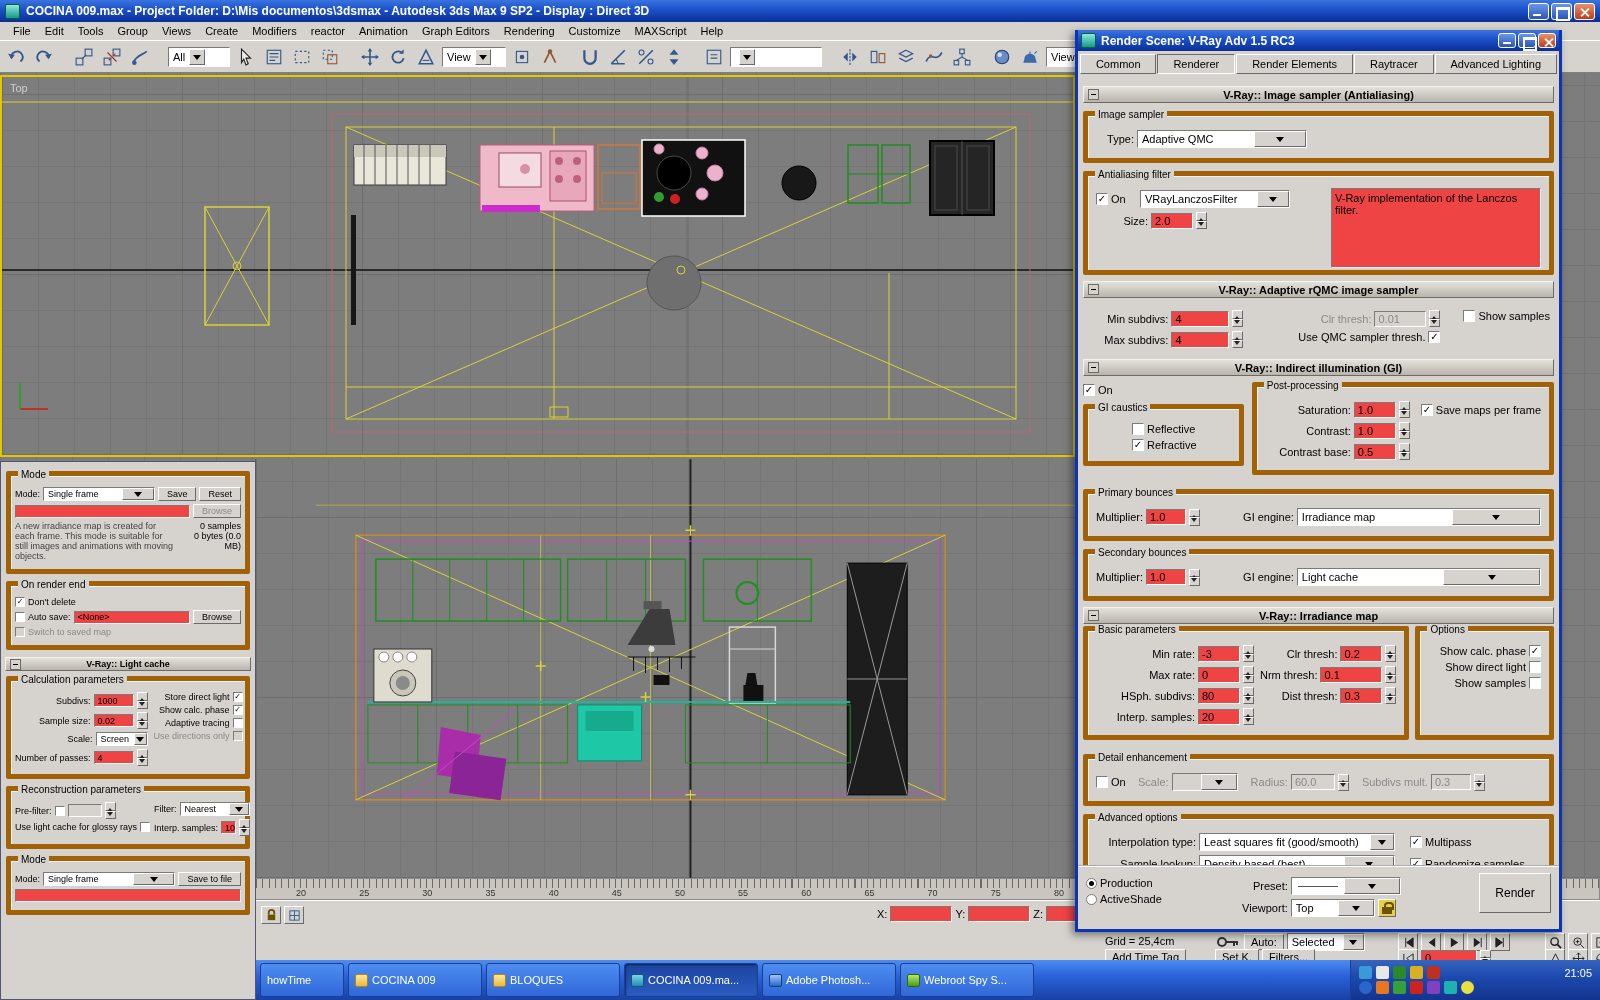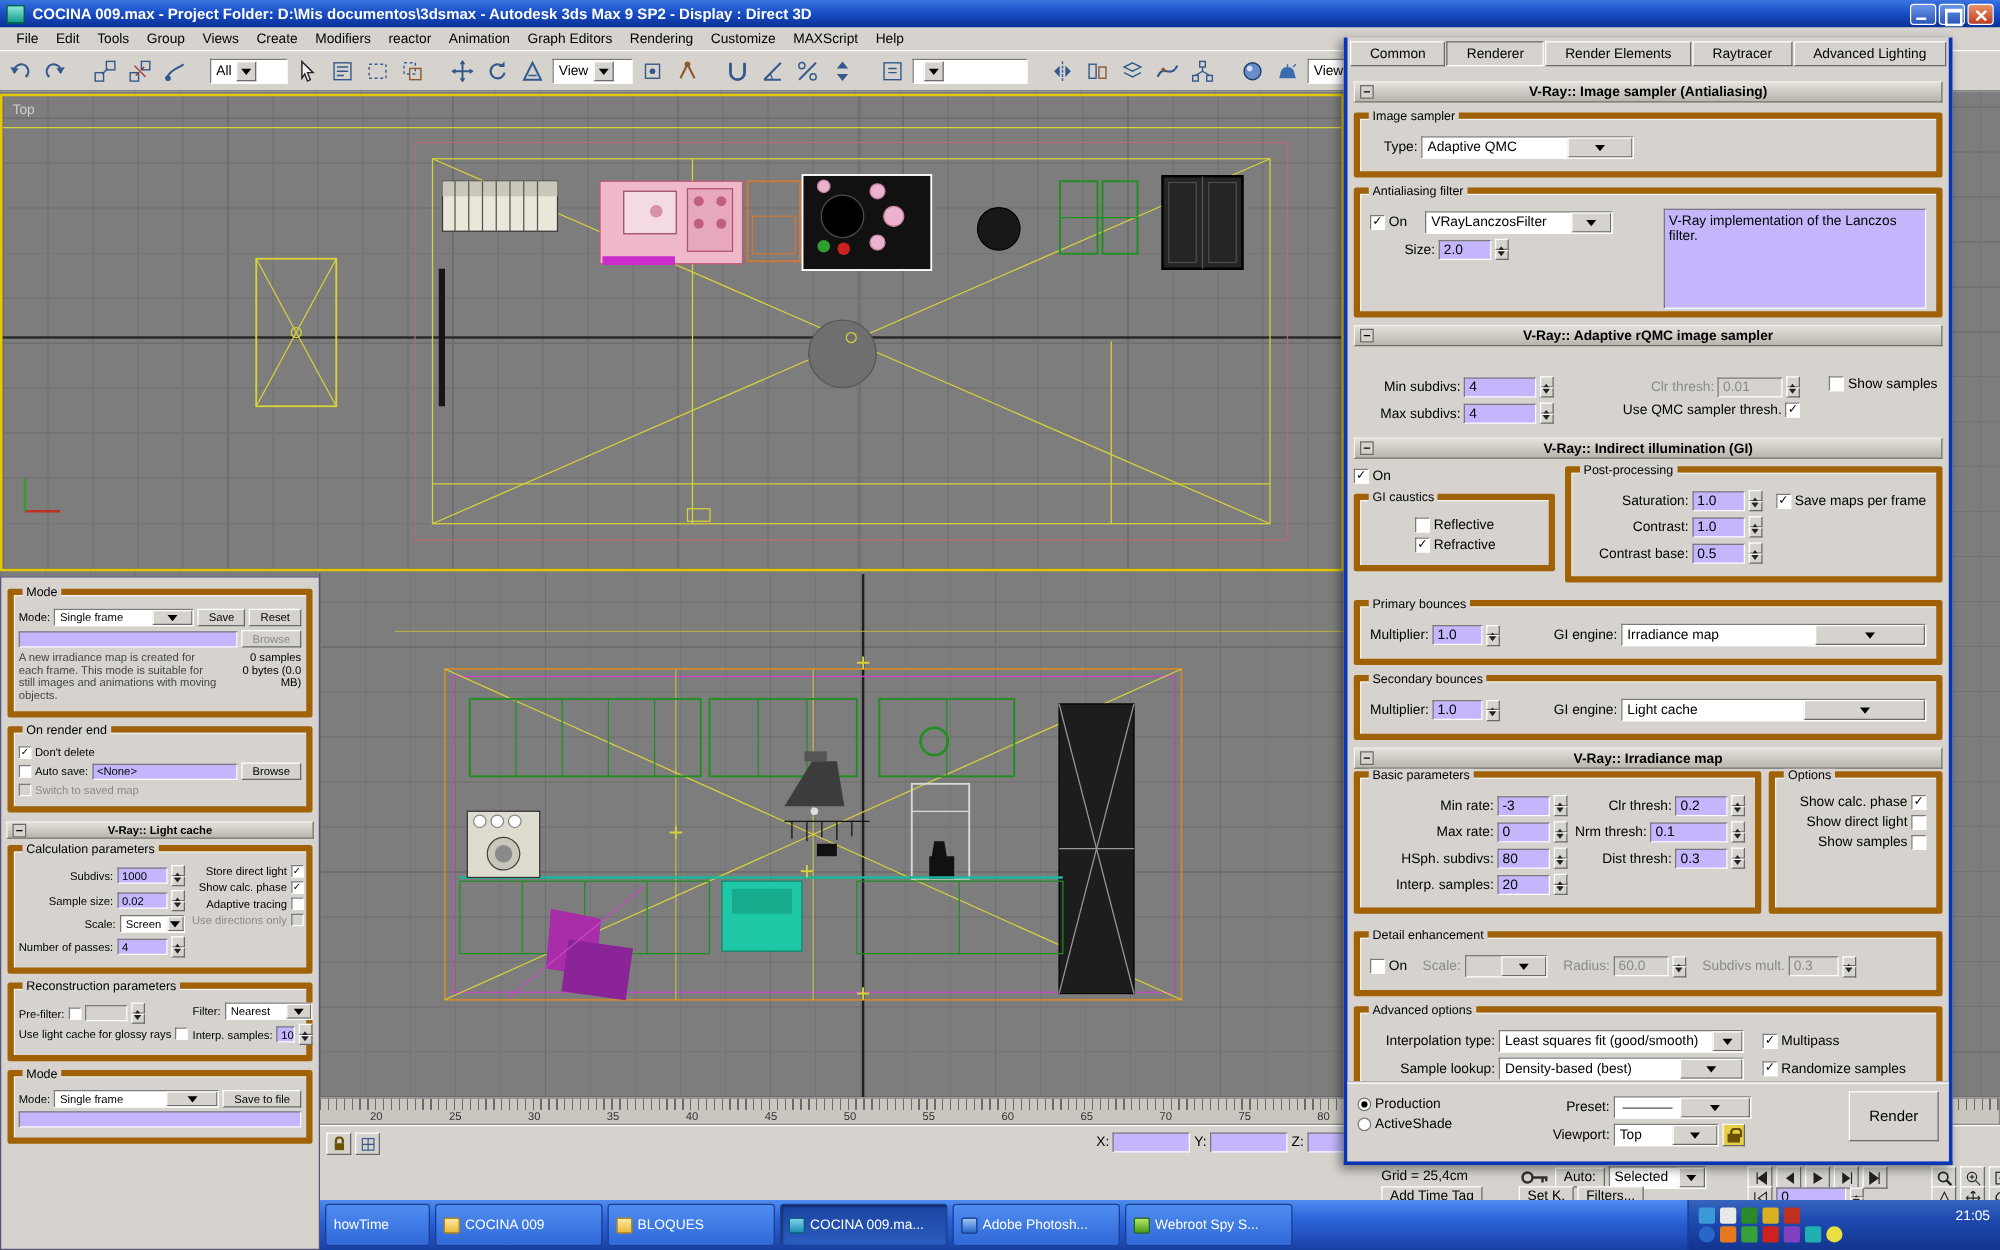--- a/index.html
+++ b/index.html
@@ -54,21 +54,21 @@
   .lpanel .dd{height:14px;font-size:9px}
   .lpanel .dda{width:12px;height:12px}
   .lpanel .btn{padding:1px 8px;font-size:9px}
   .lpanel .cb{width:10px;height:10px;font-size:8px}
   .lpanel .rollhead{height:14px;font-size:9px}
   .lpanel .r{margin:3px 0}
 
   
   .g{position:relative;border:5px solid #a16207;border-radius:2px;box-shadow:inset 1px 1px 0 rgba(255,255,255,.75);padding:10px 8px 6px;margin:8px 0 6px}
   .lg{position:absolute;top:-7px;left:7px;background:#d6d3ce;padding:0 3px;font-size:10px;line-height:12px}
-  .fld{display:inline-flex;align-items:center;background:#c4b5fd;border:1px solid;border-color:#7a7a7a #fff #fff #7a7a7a;height:16px;padding:0 3px;font-size:11px;white-space:nowrap;overflow:hidden}
+  .fld{display:inline-flex;align-items:center;background:#ef4444;border:1px solid;border-color:#7a7a7a #fff #fff #7a7a7a;height:16px;padding:0 3px;font-size:11px;white-space:nowrap;overflow:hidden}
   .fld.dis{background:#d6d3ce;color:#8a8a8a}
   .dd{display:inline-flex;align-items:center;background:#fff;border:1px solid;border-color:#7a7a7a #fff #fff #7a7a7a;height:18px;padding-left:4px;font-size:11px;white-space:nowrap;overflow:hidden}
   .dd.dis{background:#d6d3ce;color:#8a8a8a}
   .dd>span{flex:1 1 auto;overflow:hidden}
   .spin{display:inline-flex;flex-direction:column;width:11px;height:17px;flex:none}
   .spin .sp{flex:1;background:#d6d3ce;border:1px solid;border-color:#fff #6a6a6a #6a6a6a #fff;position:relative}
   .spin .sp.u::after{content:"";position:absolute;left:1px;top:2px;border:3px solid transparent;border-bottom:4px solid #222}
   .spin .sp.d::after{content:"";position:absolute;left:1px;top:0px;border:3px solid transparent;border-top:4px solid #222}
   .cb{width:12px;height:12px;background:#fff;border:1px solid;border-color:#7a7a7a #fff #fff #7a7a7a;display:inline-flex;align-items:center;justify-content:center;font-size:10px;flex:none}
   .cb.on::after{content:"✓";font-weight:bold;margin-top:-1px}
@@ -812,20 +812,29 @@
         </span>
         <span class="btn">Save to file</span>
       </div>
       <div class="r">
           <span class="fld" style="flex:1"></span>
         </div>
     </div>
   </div>
 
   <div class="dlg">
+    <div class="dlg-title">
+      <span class="app-ico"></span>
+      <span>Render Scene: V-Ray Adv 1.5 RC3</span>
+      <span class="win-btns">
+        <span class="wbtn min"></span>
+        <span class="wbtn max"></span>
+        <span class="wbtn close"></span>
+      </span>
+    </div>
 
     <div class="tabs">
 
     <span class="tab">Common</span>
         <span class="tab active">Renderer</span>
         <span class="tab">Render Elements</span>
         <span class="tab">Raytracer</span>
         <span class="tab">Advanced Lighting</span>
       </div>
 
@@ -863,21 +872,21 @@
               <span class="sp d"></span>
             </span>
         </div>
         <div class="fld" style="position:absolute;right:8px;top:12px;width:210px;height:80px;align-items:flex-start;padding:3px;white-space:normal">V-Ray implementation of the Lanczos filter.</div>
       </div>
 
       <div class="rollhead">
         <span class="minus"></span>
         <span class="rtitle">V-Ray:: Adaptive rQMC image sampler</span>
       </div>
-      <div style="display:flex;gap:23px;padding:20px 4px 2px">
+      <div style="display:flex;gap:23px;padding:8px 4px 2px">
         <div style="width:160px">
           <div class="r">
               <span class="lab" style="flex:1;text-align:right">Min subdivs:</span>
               <span class="fld" style="width:58px">4</span>
               <span class="spin">
                 <span class="sp u"></span>
                 <span class="sp d"></span>
               </span>
             </div>
           <div class="r">

